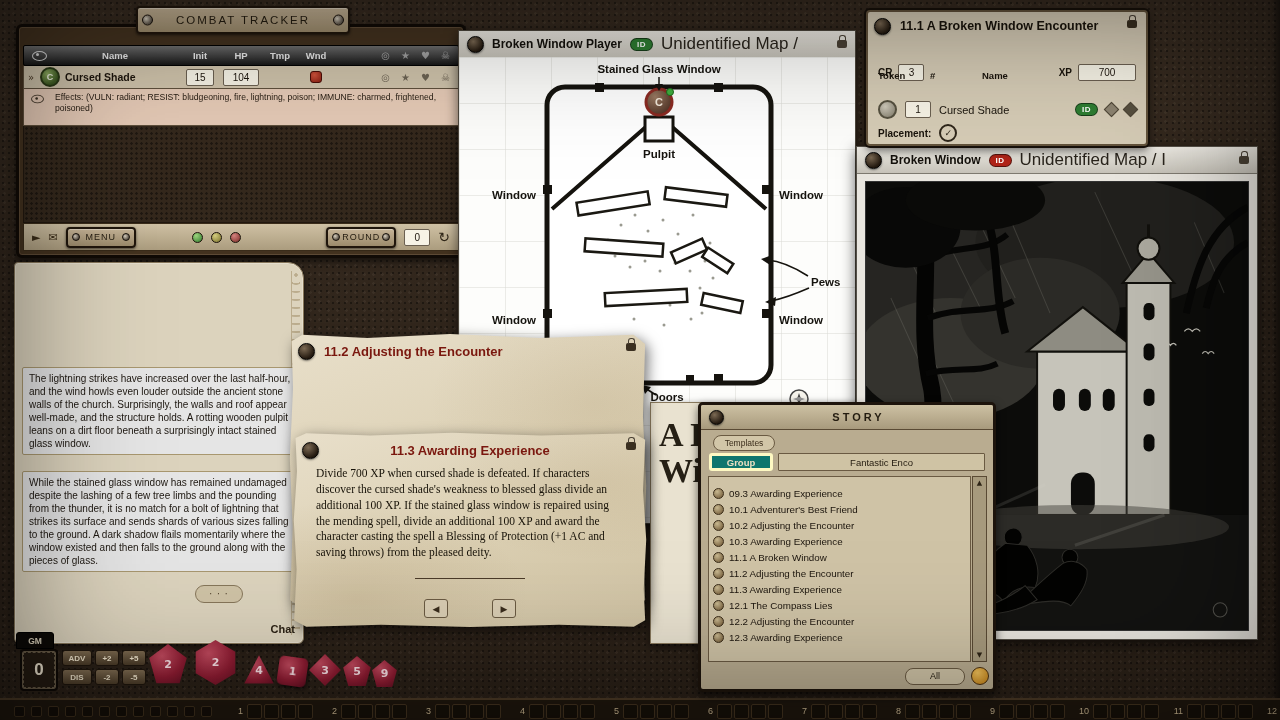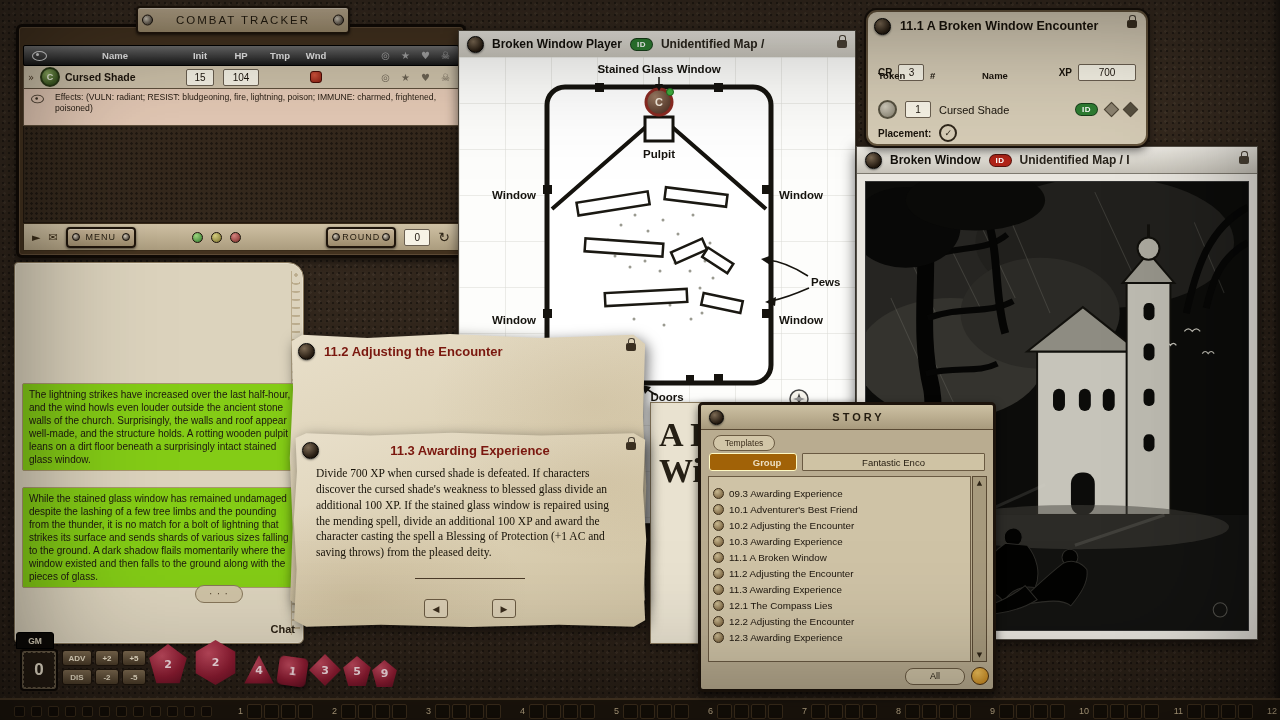--- a/index.html
+++ b/index.html
@@ -82,22 +82,22 @@
   .flex-sp{flex:1;}
   .refresh{font-size:14px;color:#2e2416;}
 
   
   .chat{left:14px;top:262px;width:288px;height:380px;z-index:2;background:#dcd3bd;
     border:1px solid #86765a;border-radius:4px 16px 6px 6px;
     box-shadow:0 3px 8px rgba(0,0,0,.5), inset 0 0 0 1px rgba(255,255,255,.25);}
   .chat-lace{position:absolute;right:3px;top:8px;bottom:8px;width:8px;
     background:repeating-radial-gradient(circle at 4px 4px, #b3a382 0 1.5px, transparent 2px 8px);
     border-left:1px solid #b3a382;opacity:.8;}
-  .chat-msg{position:absolute;left:7px;width:262px;background:#84cc16;border:1px solid #a8976f;
-    padding:4px 6px;font-size:10px;line-height:1.3;color:#1d1710;border-radius:2px;margin-top:16px;}
+  .chat-msg{position:absolute;left:7px;width:262px;background:#e5e5e5;border:1px solid #a8976f;
+    padding:4px 6px;font-size:10px;line-height:1.3;color:#1d1710;border-radius:2px;}
   .chat-msg.m1{top:104px;} .chat-msg.m2{top:208px;}
   .chat-pill{position:absolute;left:180px;bottom:40px;width:46px;height:16px;border-radius:9px;
     background:#cfc3a6;border:1px solid #86765a;display:flex;align-items:center;justify-content:center;
     font-size:9px;color:#4a3a26;letter-spacing:1px;}
   .chat-tab{position:absolute;right:8px;bottom:8px;font-size:11px;font-weight:bold;color:#2b2114;}
 
   
   .gm-tab{position:absolute;left:16px;top:632px;width:36px;height:15px;background:#0d0a07;color:#e0d6c0;
     font-size:8.5px;font-weight:bold;display:flex;align-items:center;justify-content:center;
     border-radius:3px 3px 0 0;z-index:2;border:1px solid #000;}
@@ -133,21 +133,21 @@
   .hb-tick{width:9px;height:9px;background:#140e08;border:1px solid #3e2f1c;border-radius:2px;margin-right:6px;flex:none;}
   .hb-groups{display:flex;margin-left:14px;}
   .hb-group{display:flex;align-items:center;gap:2px;margin-right:13px;}
   .hb-num{width:11px;font-size:9px;color:#cdb993;text-align:right;margin-right:2px;}
   .hb-slot{width:13px;height:13px;background:#161009;border:1px solid #43331f;border-radius:2px;}
 
   
   .lt-bar{height:26px;background:linear-gradient(180deg,#eeebe4,#c7c3b9);border-bottom:1px solid #7e7a70;
     display:flex;align-items:center;gap:8px;padding:0 8px;}
   .lt-title{font-size:12px;font-weight:bold;color:#14110c;}
-  .lt-sub{font-size:12px;font-weight:bold;color:#2a251d;}
+  .lt-sub{font-size:17px;font-weight:normal;color:#2a251d;}
   .mapwin{left:458px;top:30px;width:396px;height:492px;z-index:3;background:#fff;
     border:1px solid #4c463c;box-shadow:0 4px 12px rgba(0,0,0,.6);}
   .map-body{position:absolute;left:0;top:26px;right:0;bottom:0;background:#fdfdfb;}
   .map-svg{width:100%;height:100%;display:block;}
   .mlab{font:bold 11.5px "Liberation Sans",sans-serif;fill:#15130e;}
 
   
   .page111{left:650px;top:402px;width:216px;height:240px;z-index:4;background:#e9e2d0;
     border:1px solid #8a7a5e;box-shadow:0 3px 8px rgba(0,0,0,.5);overflow:hidden;}
   .page111 .big-title{width:170px;padding:14px 0 0 8px;font-family:"Liberation Serif",serif;
@@ -173,21 +173,21 @@
   .flourish{position:absolute;left:0;right:0;display:flex;justify-content:center;}
   .s112 .flourish{top:156px;}
   .rule-line{position:absolute;left:50%;transform:translateX(-50%);width:110px;border-top:1.5px solid #4a3a28;}
   .s113 .rule-line{top:146px;}
   .nav-btns{position:absolute;bottom:10px;left:0;right:0;display:flex;justify-content:center;gap:44px;}
   .nav-btn{width:22px;height:17px;background:#d8ccb2;border:1px solid #6a5a42;border-radius:3px;
     display:flex;align-items:center;justify-content:center;font-size:9px;color:#3a2c1c;}
 
   
   .encwin{left:866px;top:10px;width:278px;height:132px;z-index:9;background:#d6ccb6;
-    border:2px solid #62523b;border-radius:11px;box-shadow:0 0 0 2px #17100a, 0 4px 10px rgba(0,0,0,.6);
+    border:2px solid #62523b;border-radius:4px;box-shadow:0 0 0 2px #17100a, 0 4px 10px rgba(0,0,0,.6);
     font-size:10px;color:#1a140c;}
   .encwin .knob{position:absolute;left:6px;top:6px;}
   .encwin .lock{position:absolute;right:9px;top:8px;background:#3a2f20;}
   .enc-title{position:absolute;left:32px;top:7px;width:200px;font-size:12.5px;font-weight:bold;line-height:1.2;}
   .enc-lbl{font-weight:bold;}
   .enc-row1{position:absolute;left:10px;top:52px;right:10px;display:flex;align-items:center;gap:6px;}
   .enc-row1 .sp{flex:1;}
   .enc-cols{position:absolute;left:10px;top:58px;font-weight:bold;font-size:9.5px;}
   .enc-cols .n{position:absolute;left:52px;} .enc-cols .nm{position:absolute;left:104px;}
   .enc-tokrow{position:absolute;left:10px;top:88px;right:10px;display:flex;align-items:center;gap:8px;}
@@ -209,22 +209,22 @@
   
   .slist{left:698px;top:402px;width:292px;height:284px;z-index:8;background:#b9ac90;
     border:3px solid #1d140c;border-radius:5px;box-shadow:0 4px 10px rgba(0,0,0,.6);}
   .sl-bar{height:24px;background:linear-gradient(180deg,#cdc1a3,#a89a7d);border-bottom:1px solid #5a4a34;
     display:flex;align-items:center;padding:0 8px;gap:8px;border-radius:2px 2px 0 0;}
   .sl-title{flex:1;text-align:center;font-size:11px;font-weight:bold;letter-spacing:3px;color:#241c10;}
   .sl-templates{position:absolute;left:12px;top:30px;width:60px;height:14px;background:#d2c6a8;
     border:1px solid #6a5a42;border-radius:8px;display:flex;align-items:center;justify-content:center;
     font-size:8.5px;color:#3a2c1a;}
   .sl-grouprow{position:absolute;left:8px;top:48px;right:8px;height:18px;display:flex;gap:5px;}
-  .sl-groupbtn{width:58px;background:#a16207;color:#ecdfc2;font-size:9.5px;font-weight:bold;
-    display:flex;align-items:center;justify-content:center;border:1px solid #fef9c3;border-radius:3px;padding-left:28px;}
+  .sl-groupbtn{width:58px;background:#0f766e;color:#ecdfc2;font-size:9.5px;font-weight:bold;
+    display:flex;align-items:center;justify-content:center;border:3px solid #fef9c3;border-radius:3px;}
   .sl-filter{flex:1;background:#cfc3a4;border:1px solid #6a5a42;border-radius:1px;
     display:flex;align-items:center;justify-content:center;font-size:9.5px;color:#241c10;}
   .sl-list{position:absolute;left:7px;top:71px;right:22px;bottom:27px;background:#cfc3a6;
     border:1px solid #6a5a42;padding:8px 4px;overflow:hidden;}
   .sl-item{display:flex;align-items:center;gap:5px;height:16px;font-size:9.8px;color:#1c150d;}
   .sl-item .doc{width:9px;height:9px;border-radius:50%;flex:none;
     background:radial-gradient(circle at 35% 30%,#c8b890,#6a5230);border:1px solid #3a2c18;}
   .sl-scroll{position:absolute;right:6px;top:71px;bottom:27px;width:13px;background:#a79a7d;
     border:1px solid #5a4a34;display:flex;flex-direction:column;justify-content:space-between;
     align-items:center;font-size:7px;color:#2e2416;padding:2px 0;}

